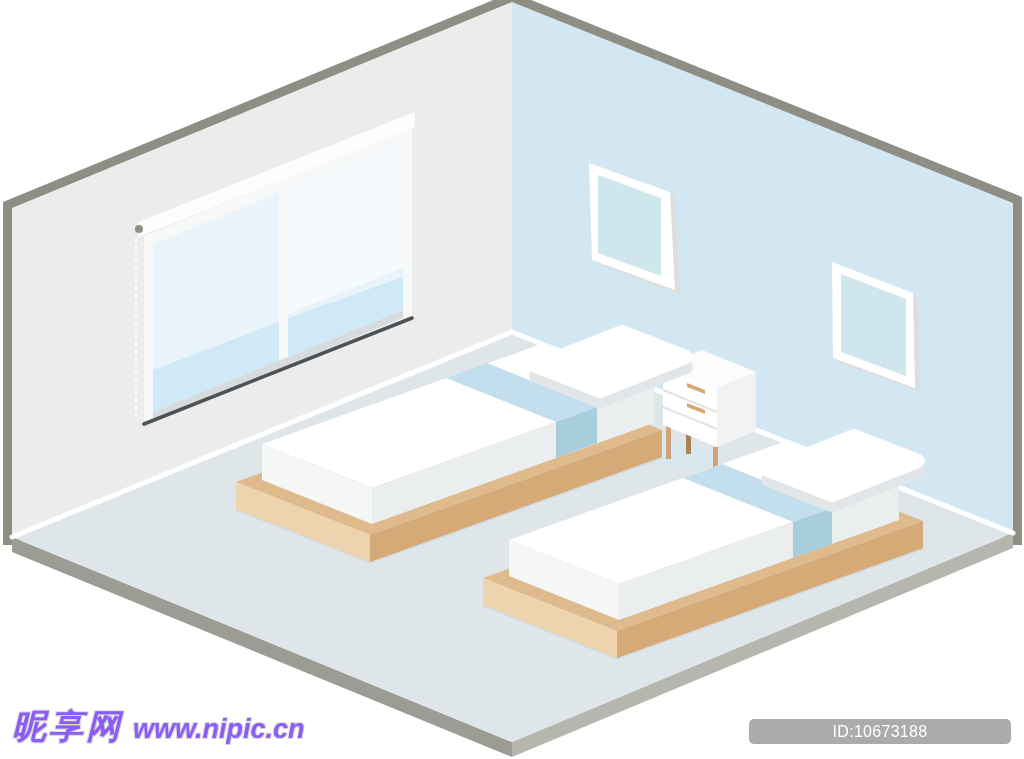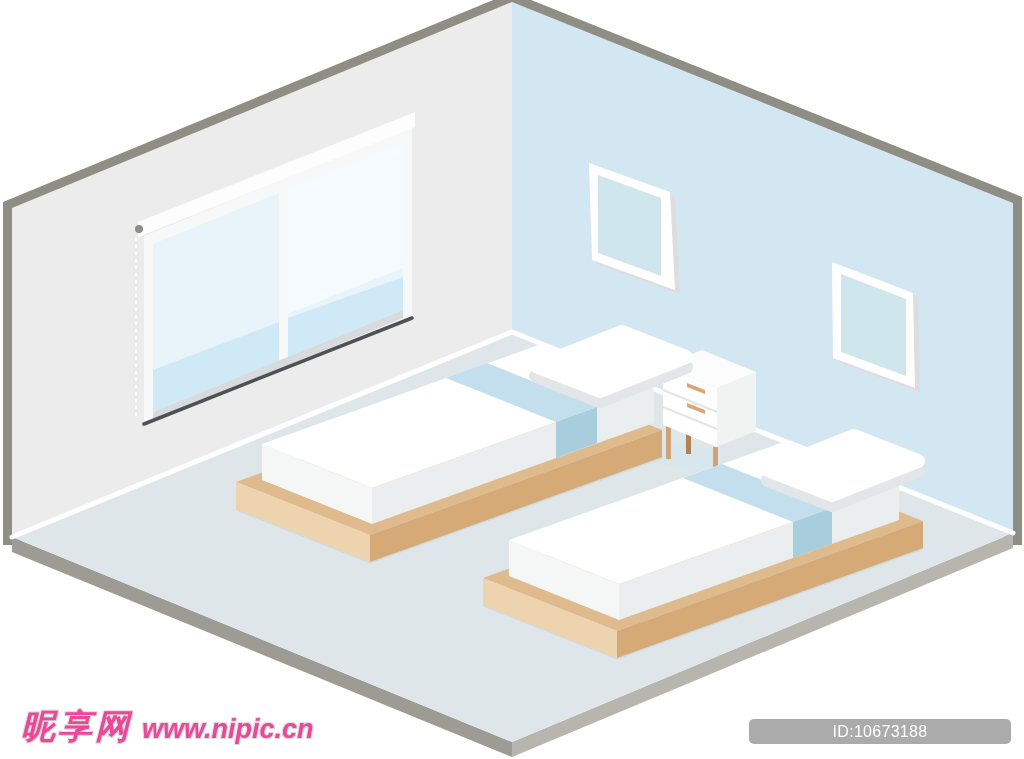--- a/index.html
+++ b/index.html
@@ -11,21 +11,21 @@
   .trim{fill:none;stroke-width:18;stroke-linecap:butt;stroke-linejoin:miter;}
   .cord{stroke:#ffffff;stroke-width:2;stroke-dasharray:3 4;}
   .sill{stroke-width:3.5;stroke-linecap:round;}
   .gapline{stroke:#e4e4e4;stroke-width:2;}
   .underline{fill:none;stroke:#ccd4d8;stroke-width:3;opacity:.7;}
   .pillow{stroke:#ffffff;stroke-width:14;stroke-linejoin:round;}
   .pillow-sh{stroke:#e2e6e8;stroke-width:14;stroke-linejoin:round;}
   .sheen{fill:#ffffff;opacity:.5;}
   .soft-shadow{opacity:.8;}
   
-  .watermark{position:absolute;left:21px;top:704px;color:#ec4899;font-weight:bold;
+  .watermark{position:absolute;left:12px;top:704px;color:#8b5cf6;font-weight:bold;
              text-shadow:0 0 1px #cfcfcf, 1px 1px 0 #d9d9d9, -1px -1px 0 #e2e2e2,
                          1px -1px 0 #dcdcdc, -1px 1px 0 #dcdcdc;
              white-space:nowrap;}
   .watermark .site{font-size:34px;letter-spacing:3px;font-style:italic;}
   .watermark .url{font-size:27px;font-style:italic;margin-left:10px;}
   
   .id-badge{position:absolute;left:749px;top:719px;width:262px;height:25px;
             background:#ababab;border-radius:5px;color:#ffffff;font-size:16px;
             line-height:25px;text-align:center;letter-spacing:.3px;}
 </style>

